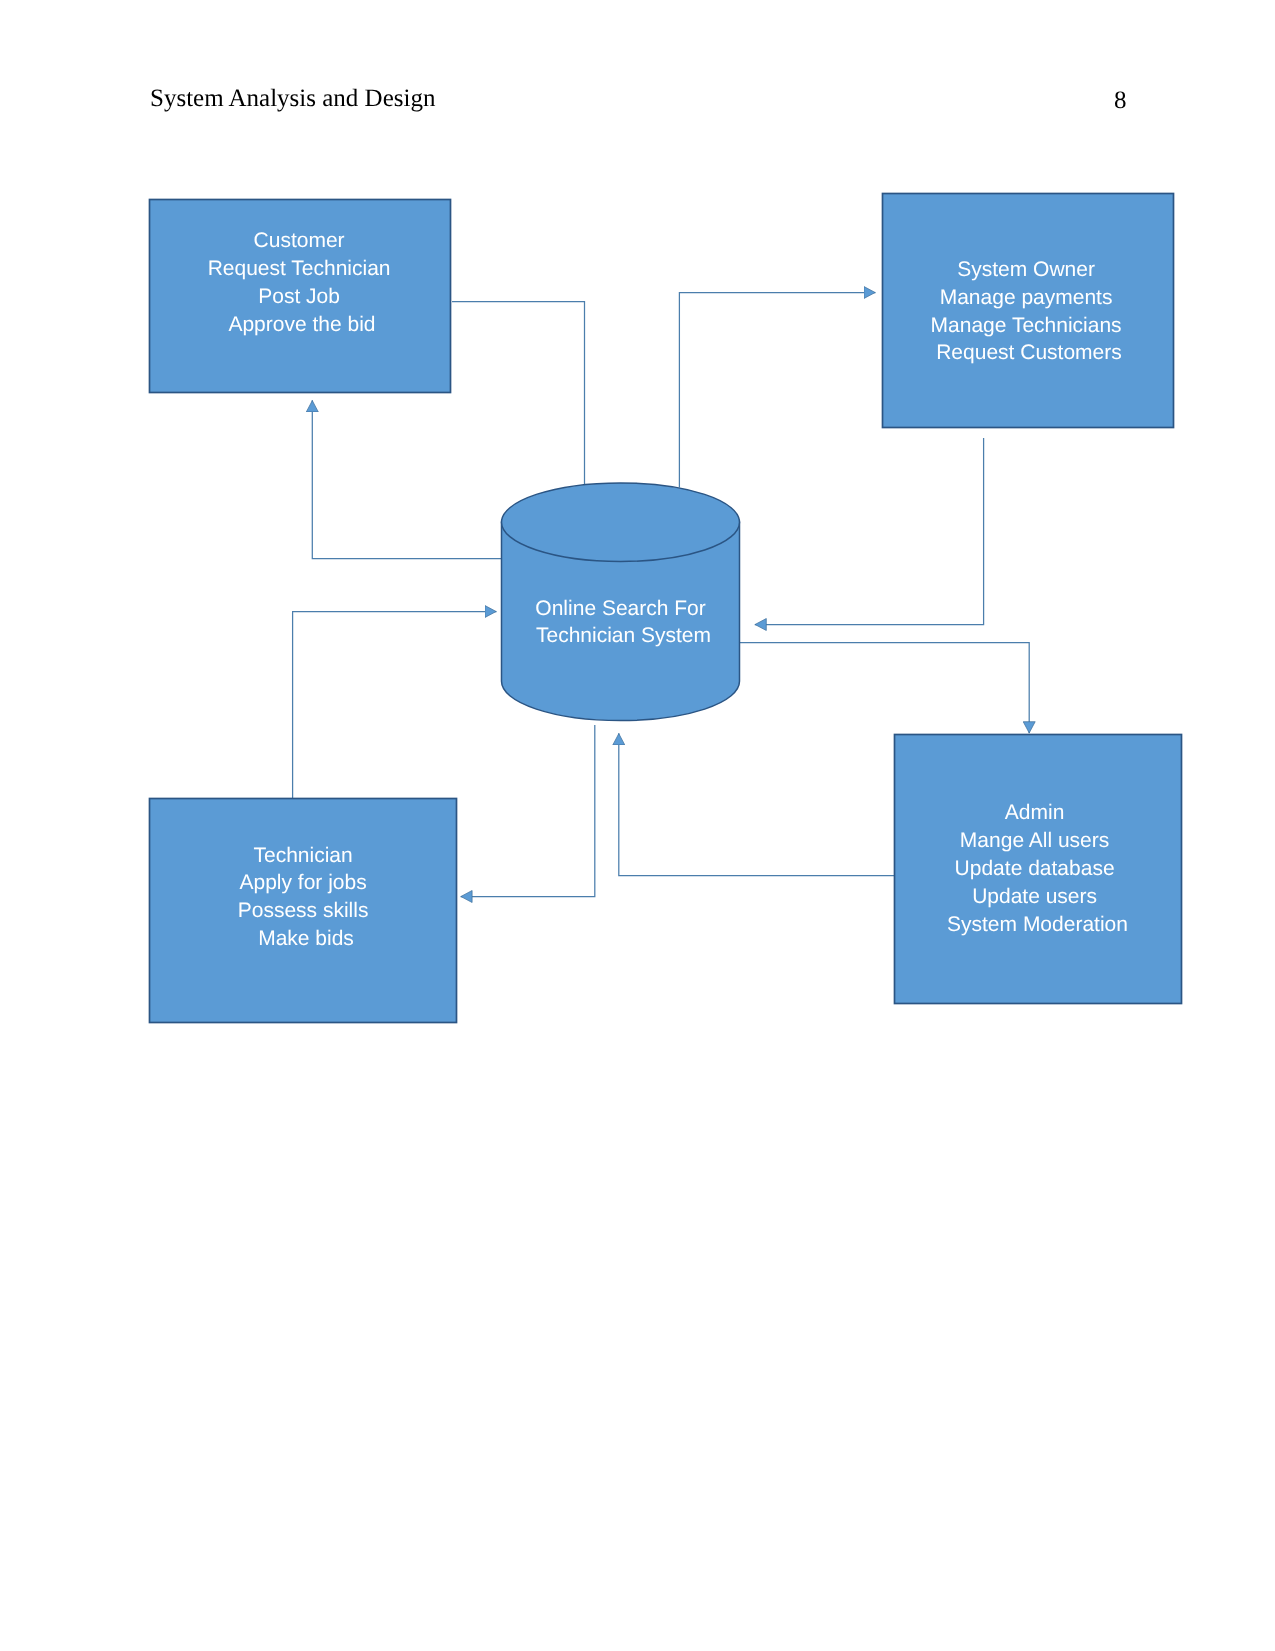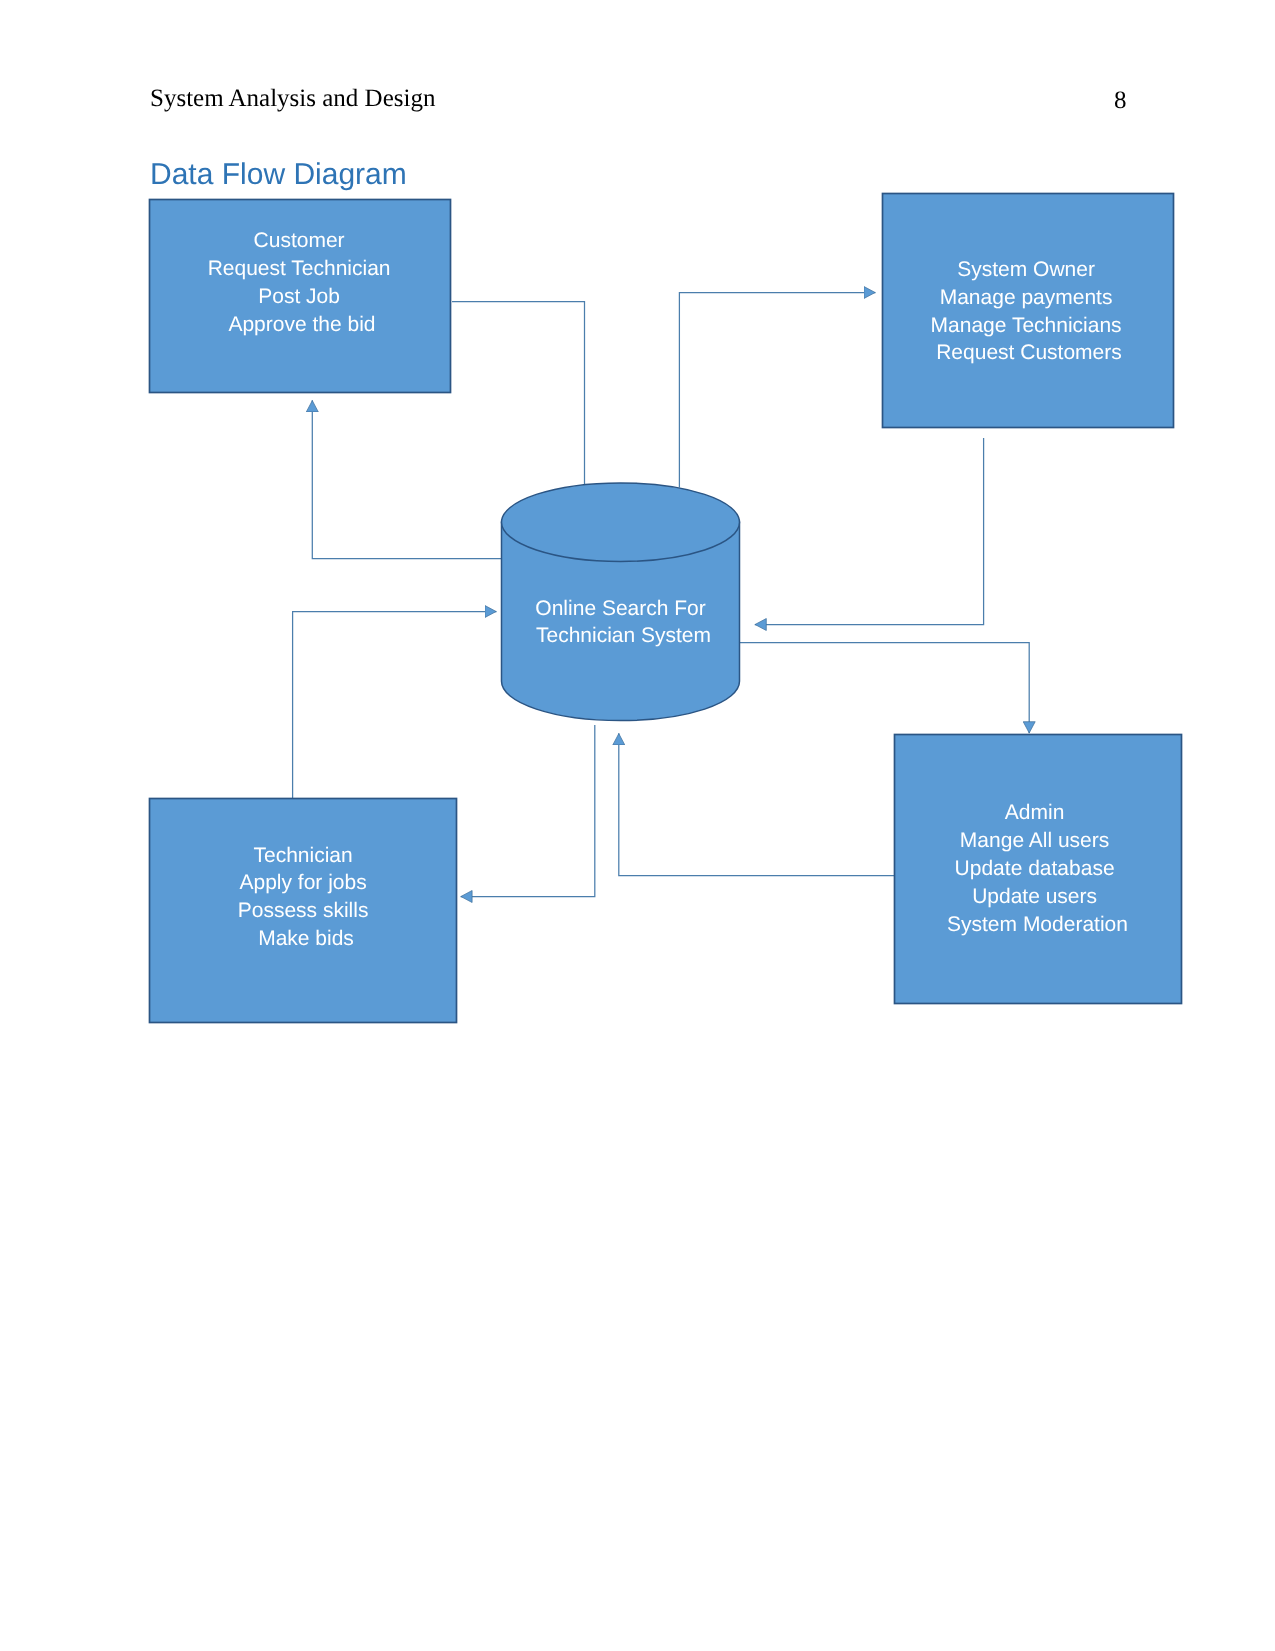--- a/index.html
+++ b/index.html
@@ -43,21 +43,20 @@
     font-size:21px;
     fill:#FFFFFF;
   }
 </style>
 </head>
 <body>
 
 <div class="page">
   <div class="hdr-text" id="doc-header">System Analysis and Design</div>
   <div class="hdr-text" id="page-number">8</div>
-  <div id="section-heading">Data Flow Diagram</div>
 
   <svg id="diagram" viewBox="0 0 1275 1651" width="1275" height="1651">
     <defs>
       <marker id="arw" viewBox="0 0 12 13" refX="12" refY="6.5" markerWidth="12" markerHeight="13" orient="auto-start-reverse" markerUnits="userSpaceOnUse">
         <path d="M 0.4 0.5 L 11.7 6.5 L 0.4 12.5 z" fill="#5B9BD5" stroke="#3F6E99" stroke-width="0.7"></path>
       </marker>
     </defs>
 
     <g id="connectors" fill="none" stroke="#4B7EAC" stroke-width="1.25">
       <path d="M 452 291.5 L 584.5 291.5 L 584.5 476.5"></path>

